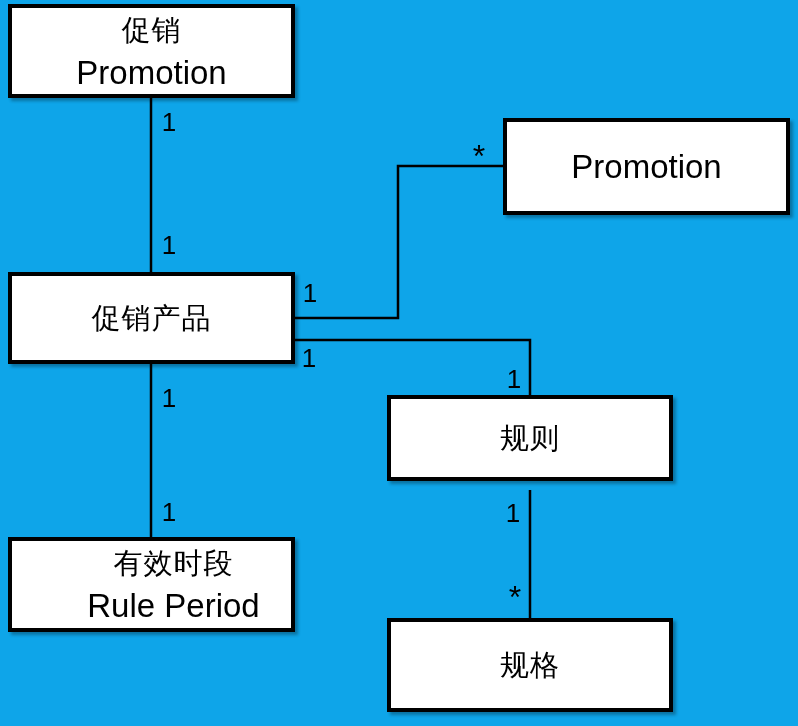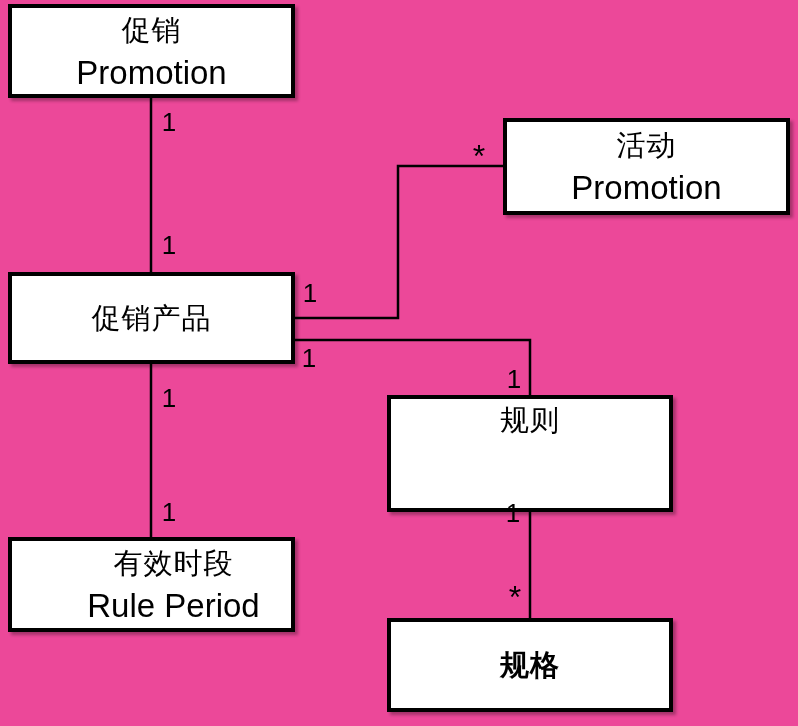--- a/index.html
+++ b/index.html
@@ -5,21 +5,21 @@
   html, body {
     margin: 0;
     padding: 0;
     background: #ffffff;
     font-family: "Liberation Sans", "DejaVu Sans", sans-serif;
   }
   #canvas {
     position: relative;
     width: 798px;
     height: 726px;
-    background: #ec4899;
+    background: #0ea5e9;
     overflow: hidden;
   }
   #connectors {
     position: absolute;
     left: 0;
     top: 0;
     width: 798px;
     height: 726px;
   }
   .node {
@@ -53,23 +53,23 @@
     white-space: nowrap;
   }
   .mult.star {
     font-size: 32px;
     line-height: 32px;
   }
   
   #node-promotion          { left: 8px;   top: 4px;   width: 287px; height: 94px; }
   #node-activity           { left: 503px; top: 118px; width: 287px; height: 97px; }
   #node-promotion-product  { left: 8px;   top: 272px; width: 287px; height: 92px; }
-  #node-rule               { left: 387px; top: 395px; width: 286px; height: 117px; justify-content: space-between; }
+  #node-rule               { left: 387px; top: 395px; width: 286px; height: 86px; }
   #node-valid-period       { left: 8px;   top: 537px; width: 287px; height: 95px; padding-left: 44px; }
-  #node-specification      { left: 387px; top: 618px; width: 286px; height: 94px; font-weight: bold; }
+  #node-specification      { left: 387px; top: 618px; width: 286px; height: 94px; }
   
   #m-e1-src { left: 169px; top: 122px; }
   #m-e1-tgt { left: 169px; top: 245px; }
   #m-e2-src { left: 310px; top: 293px; }
   #m-e2-tgt { left: 479px; top: 156px; }
   #m-e3-src { left: 309px; top: 358px; }
   #m-e3-tgt { left: 514px; top: 379px; }
   #m-e4-src { left: 169px; top: 398px; }
   #m-e4-tgt { left: 169px; top: 512px; }
   #m-e5-src { left: 513px; top: 513px; }
@@ -92,21 +92,20 @@
 
     <path d="M 530 490 L 530 618" stroke="#000000" stroke-width="2.5" fill="none"></path>
   </svg>
 
   <div class="node" id="node-promotion">
     <div class="zh">促销</div>
     <div class="en">Promotion</div>
   </div>
 
   <div class="node" id="node-activity">
-    <div class="zh">活动</div>
     <div class="en">Promotion</div>
   </div>
 
   <div class="node" id="node-promotion-product">
     <div class="zh">促销产品</div>
   </div>
 
   <div class="node" id="node-rule">
     <div class="zh">规则</div>
   </div>

